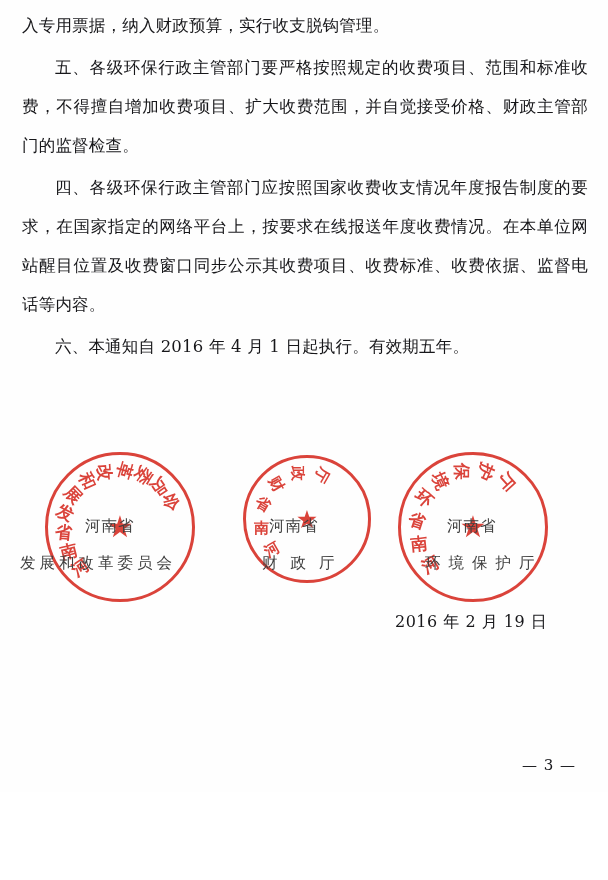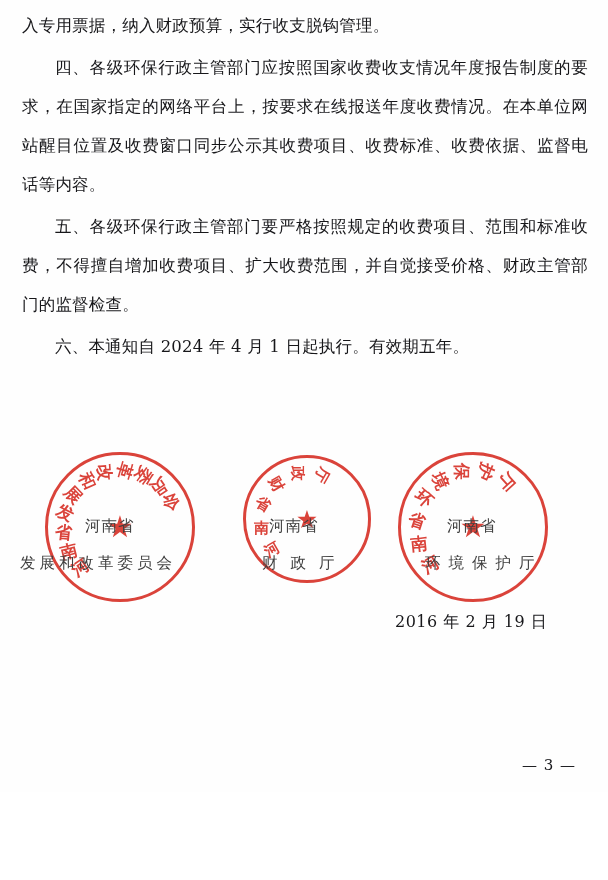--- a/index.html
+++ b/index.html
@@ -117,23 +117,23 @@
     letter-spacing: 1px;
   }
 </style>
 </head>
 <body>
 
 <div class="page">
 
   <div class="body-text">
     <p class="para">入专用票据，纳入财政预算，实行收支脱钩管理。</p>
+    <p class="para indent">五、各级环保行政主管部门要严格按照规定的收费项目、范围和标准收费，不得擅自增加收费项目、扩大收费范围，并自觉接受价格、财政主管部门的监督检查。</p>
     <p class="para indent">四、各级环保行政主管部门应按照国家收费收支情况年度报告制度的要求，在国家指定的网络平台上，按要求在线报送年度收费情况。在本单位网站醒目位置及收费窗口同步公示其收费项目、收费标准、收费依据、监督电话等内容。</p>
-    <p class="para indent">五、各级环保行政主管部门要严格按照规定的收费项目、范围和标准收费，不得擅自增加收费项目、扩大收费范围，并自觉接受价格、财政主管部门的监督检查。</p>
-    <p class="para indent">六、本通知自 2024 年 4 月 1 日起执行。有效期五年。</p>
+    <p class="para indent">六、本通知自 2016 年 4 月 1 日起执行。有效期五年。</p>
   </div>
 
   <div class="seals">
 
     <div class="seal seal-1">
       <div class="arc-text">
         <span style="transform: rotate(-124deg) translate(0,-64px) rotate(90deg);">河</span>
         <span style="transform: rotate(-104deg) translate(0,-64px) rotate(90deg);">南</span>
         <span style="transform: rotate(-84deg) translate(0,-64px) rotate(90deg);">省</span>
         <span style="transform: rotate(-64deg) translate(0,-64px) rotate(90deg);">发</span>

